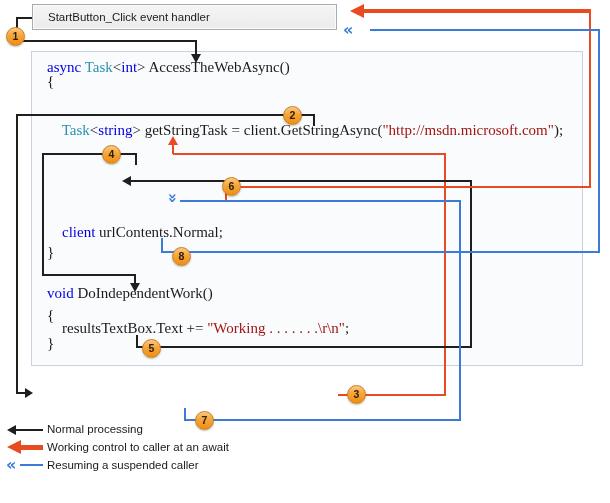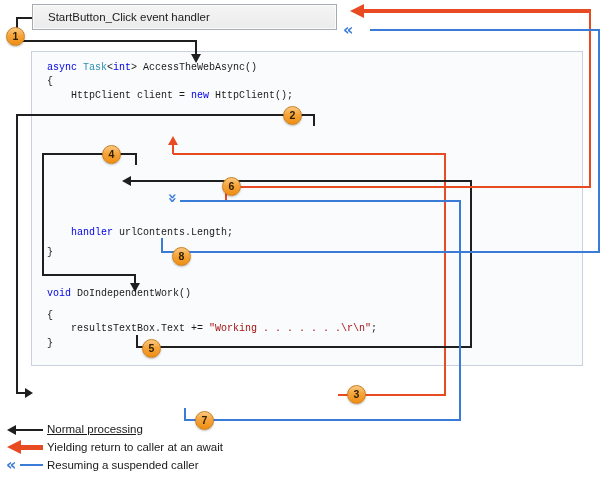--- a/index.html
+++ b/index.html
@@ -4,22 +4,22 @@
 <style>
   html,body{margin:0;padding:0;background:#fff;}
   #stage{position:relative;width:610px;height:503px;background:#fff;overflow:hidden;
          font-family:"Liberation Sans",sans-serif;}
   
   .node-box{position:absolute;box-sizing:border-box;background:linear-gradient(180deg,#f5f5f6,#ebebec);
             border:1px solid #a7acb2;box-shadow:inset 0 0 0 1px #fbfbfb;display:flex;align-items:center;
             font-size:11.5px;color:#1c1c1c;padding-left:15px;z-index:3;}
   .code-panel{position:absolute;box-sizing:border-box;background:#fafbfc;border:1px solid #c9d1de;z-index:1;}
   
-  .cl{position:absolute;left:47px;height:13px;font-family:Liberation Mono, monospace;
-      font-size:10px;line-height:13px;color:#1b1b1b;white-space:pre;z-index:5;}
+  .cl{position:absolute;left:47px;height:13px;font-family:Liberation Serif, serif;
+      font-size:15px;line-height:13px;color:#1b1b1b;white-space:pre;z-index:5;}
   .c-k{color:#0000e6;} .c-t{color:#2b91af;} .c-s{color:#a31515;}
   .pre{white-space:pre;}
   
   .hl,.vl{position:absolute;z-index:2;}
   .hl{height:2px;} .vl{width:2px;}
   .bk{background:#1f1f1f;} .rd{background:#e84b22;} .bl{background:#3b7bd8;}
   .hl.thick{height:4px;}
   
   .tri{position:absolute;width:0;height:0;z-index:4;}
   .t-down-bk{border-left:5px solid transparent;border-right:5px solid transparent;border-top:9px solid #1f1f1f;}
@@ -45,22 +45,22 @@
 
 <div id="stage">
 
   <div class="node-box" style="left:32px;top:4px;width:305px;height:26px;">
     <span>StartButton_Click event handler</span>
   </div>
   <div class="code-panel" style="left:31px;top:51px;width:552px;height:315px;"></div>
 
   <div class="cl" style="top:61px"><span class="c-k">async </span><span class="c-t">Task</span><span>&lt;</span><span class="c-k">int</span><span>&gt;</span><span> AccessTheWebAsync()</span></div>
   <div class="cl" style="top:75px"><span>{</span></div>
-  <div class="cl" style="top:89px"><span>    HttpClient client = </span><span class="c-k">new</span><span> HttpClient();</span></div>
-  <div class="cl" style="top:226px"><span>    </span><span class="c-k">handler</span><span> urlContents.Length;</span></div>
+  <div class="cl" style="top:124px"><span>    </span><span class="c-t">Task</span><span>&lt;</span><span class="c-k">string</span><span>&gt; getStringTask = client.GetStringAsync(</span><span class="c-s">"http://msdn.microsoft.com"</span><span>);</span></div>
+  <div class="cl" style="top:226px"><span>    </span><span class="c-k">client</span><span> urlContents.Normal;</span></div>
   <div class="cl" style="top:246px"><span>}</span></div>
 
   <div class="cl" style="top:287px"><span class="c-k">void</span><span> DoIndependentWork()</span></div>
   <div class="cl" style="top:309px"><span>{</span></div>
   <div class="cl" style="top:322px"><span>    resultsTextBox.Text += </span><span class="c-s">"Working . . . . . . .\r\n"</span><span>;</span></div>
   <div class="cl" style="top:337px"><span>}</span></div>
 
   <div class="hl bk" style="left:16px;top:17px;width:17px;"></div>
   <div class="vl bk" style="left:16px;top:17px;height:24px;"></div>
   <div class="hl bk" style="left:16px;top:40px;width:181px;"></div>
@@ -115,24 +115,24 @@
   <div class="step" style="left:347px;top:385px;">3</div>
   <div class="step" style="left:102px;top:145px;">4</div>
   <div class="step" style="left:142px;top:339px;">5</div>
   <div class="step" style="left:222px;top:177px;">6</div>
   <div class="step" style="left:195px;top:411px;">7</div>
   <div class="step" style="left:172px;top:247px;">8</div>
 
   <div>
     <div class="hl bk" style="left:14px;top:429px;width:29px;"></div>
     <div class="tri t-left-bk" style="left:7px;top:425px;"></div>
-    <div class="legend-label" style="top:423px;text-decoration:underline;">Normal processing</div>
+    <div class="legend-label" style="top:423px;">Normal processing</div>
 
     <div class="legend-red-body" style="left:20px;top:445px;width:23px;"></div>
     <div class="tri t-left-rd-big" style="left:7px;top:440px;"></div>
-    <div class="legend-label" style="top:441px;">Yielding return to caller at an await</div>
+    <div class="legend-label" style="top:441px;">Working control to caller at an await</div>
 
     <div class="hl bl" style="left:20px;top:464px;width:23px;"></div>
     <span class="chev" style="left:6px;top:457px;">«</span>
     <div class="legend-label" style="top:459px;">Resuming a suspended caller</div>
   </div>
 
 </div>
 
 </body></html>

